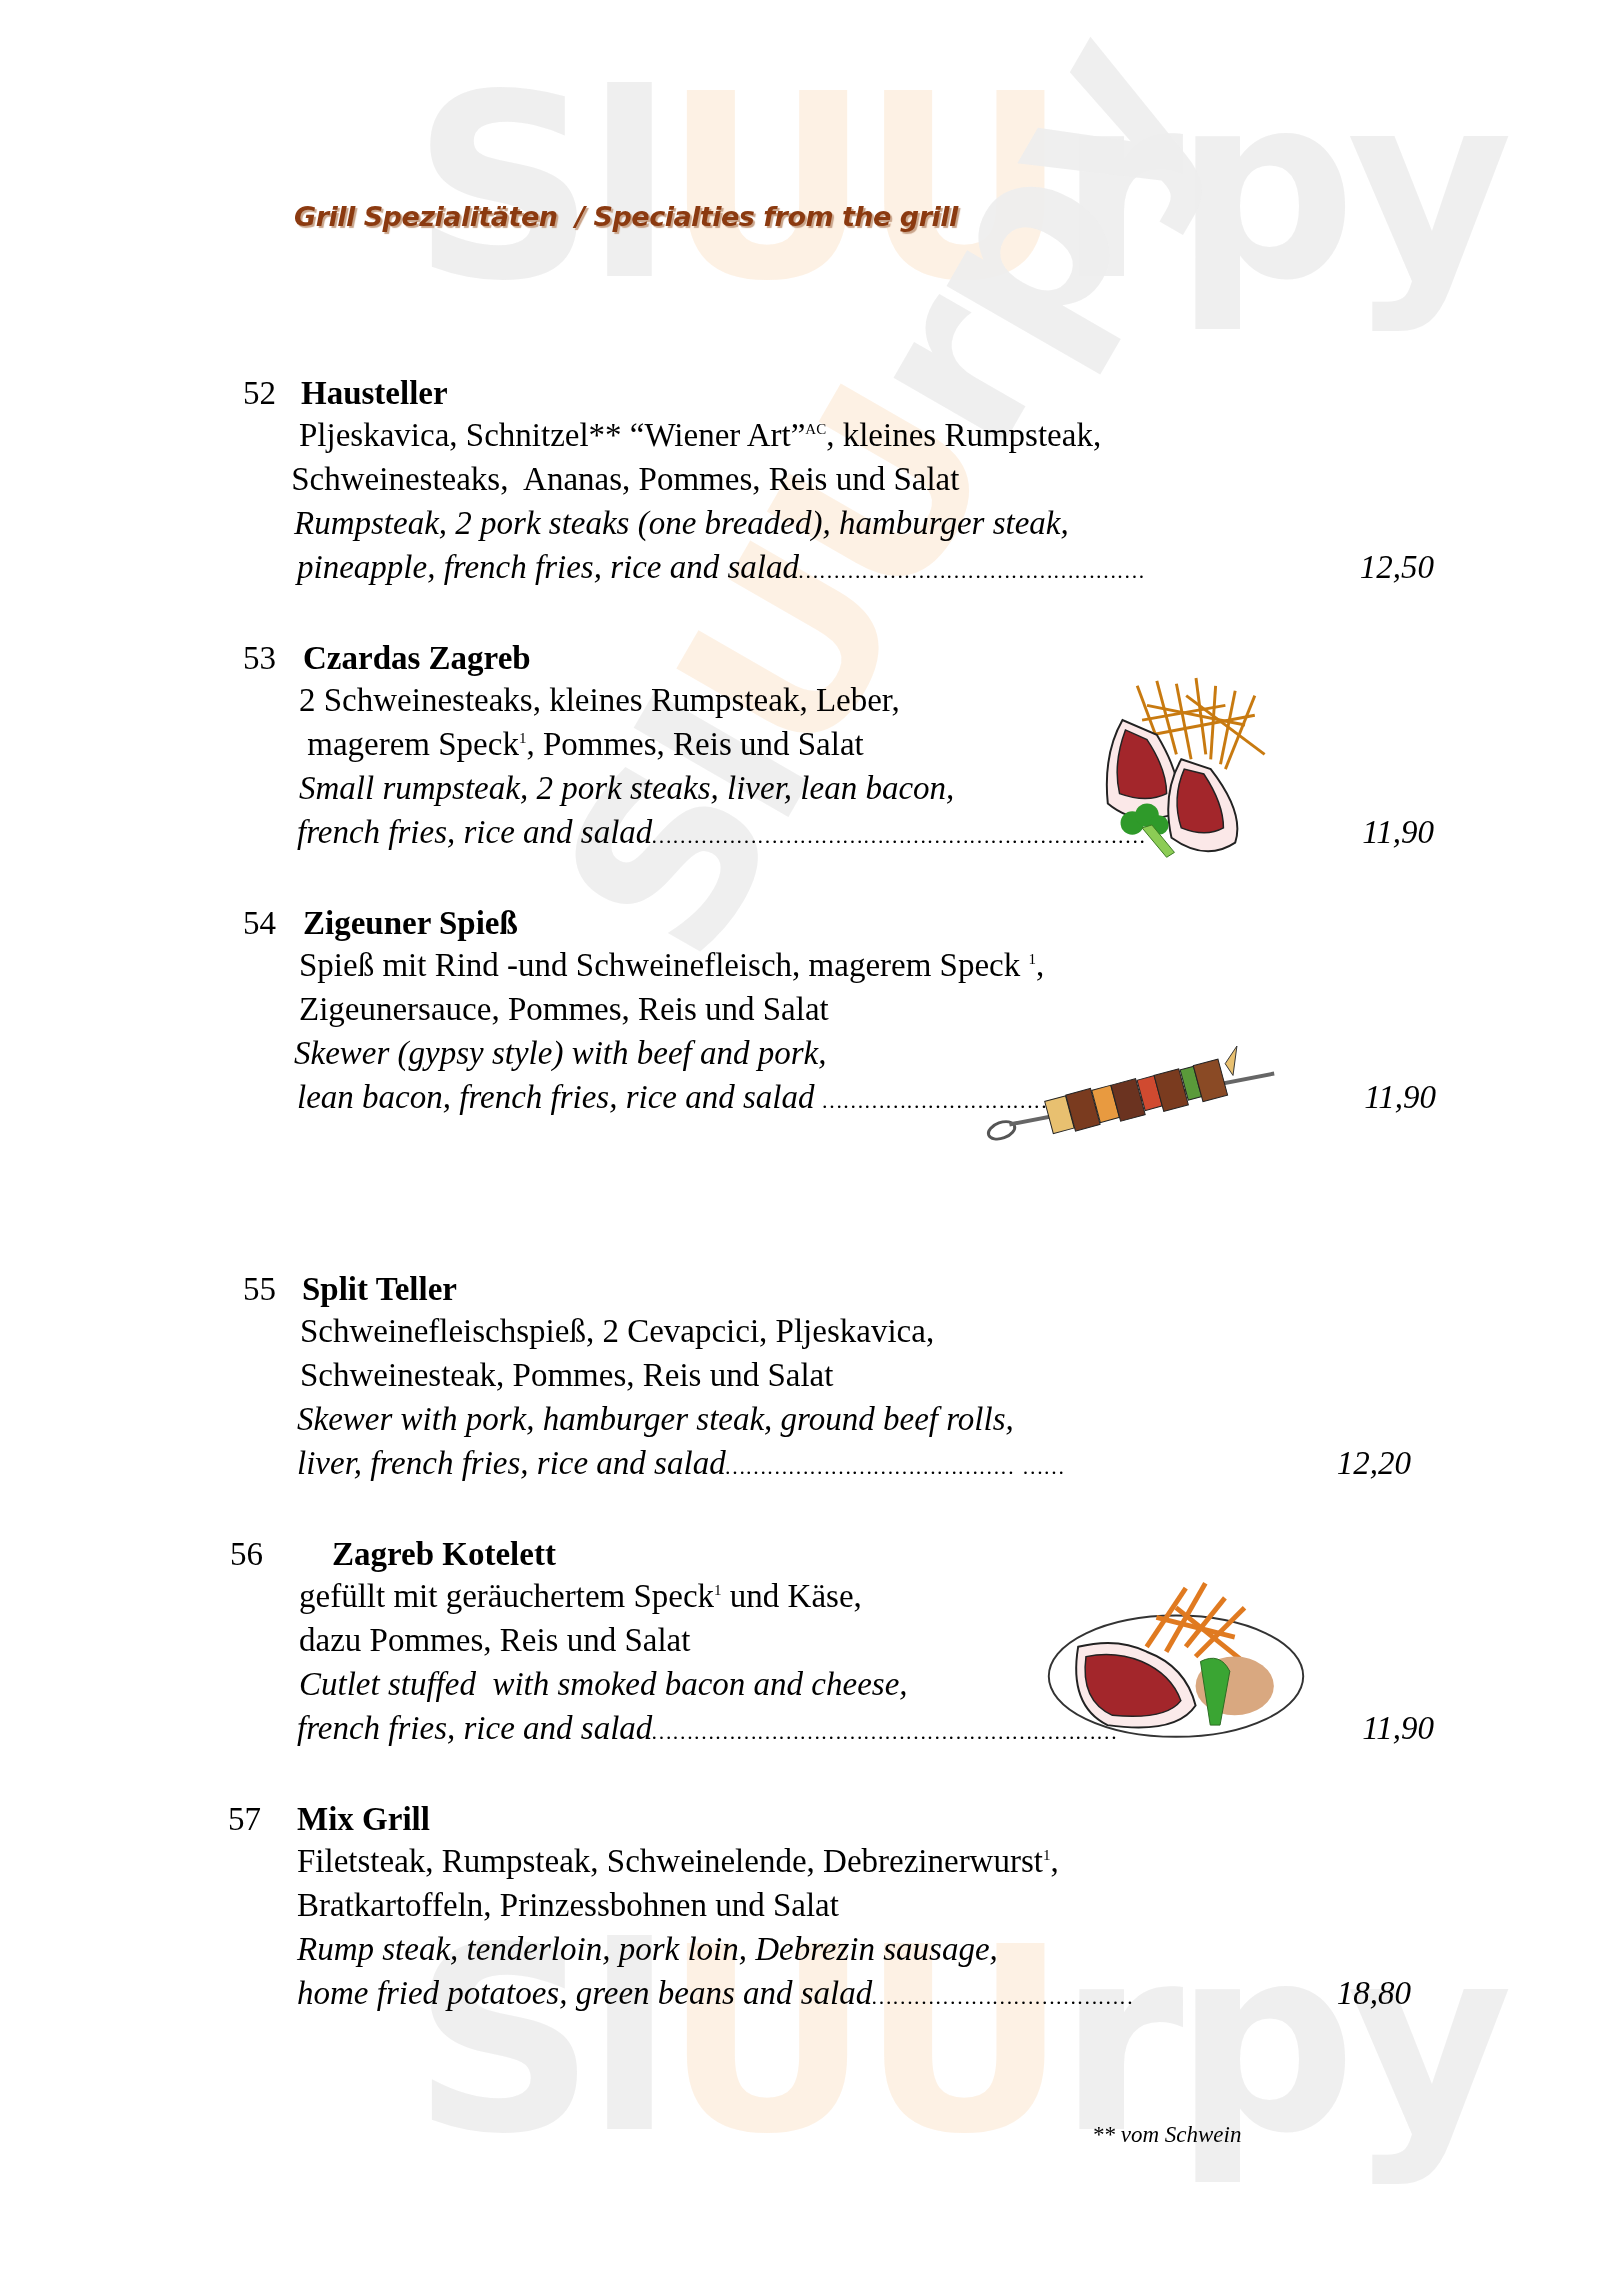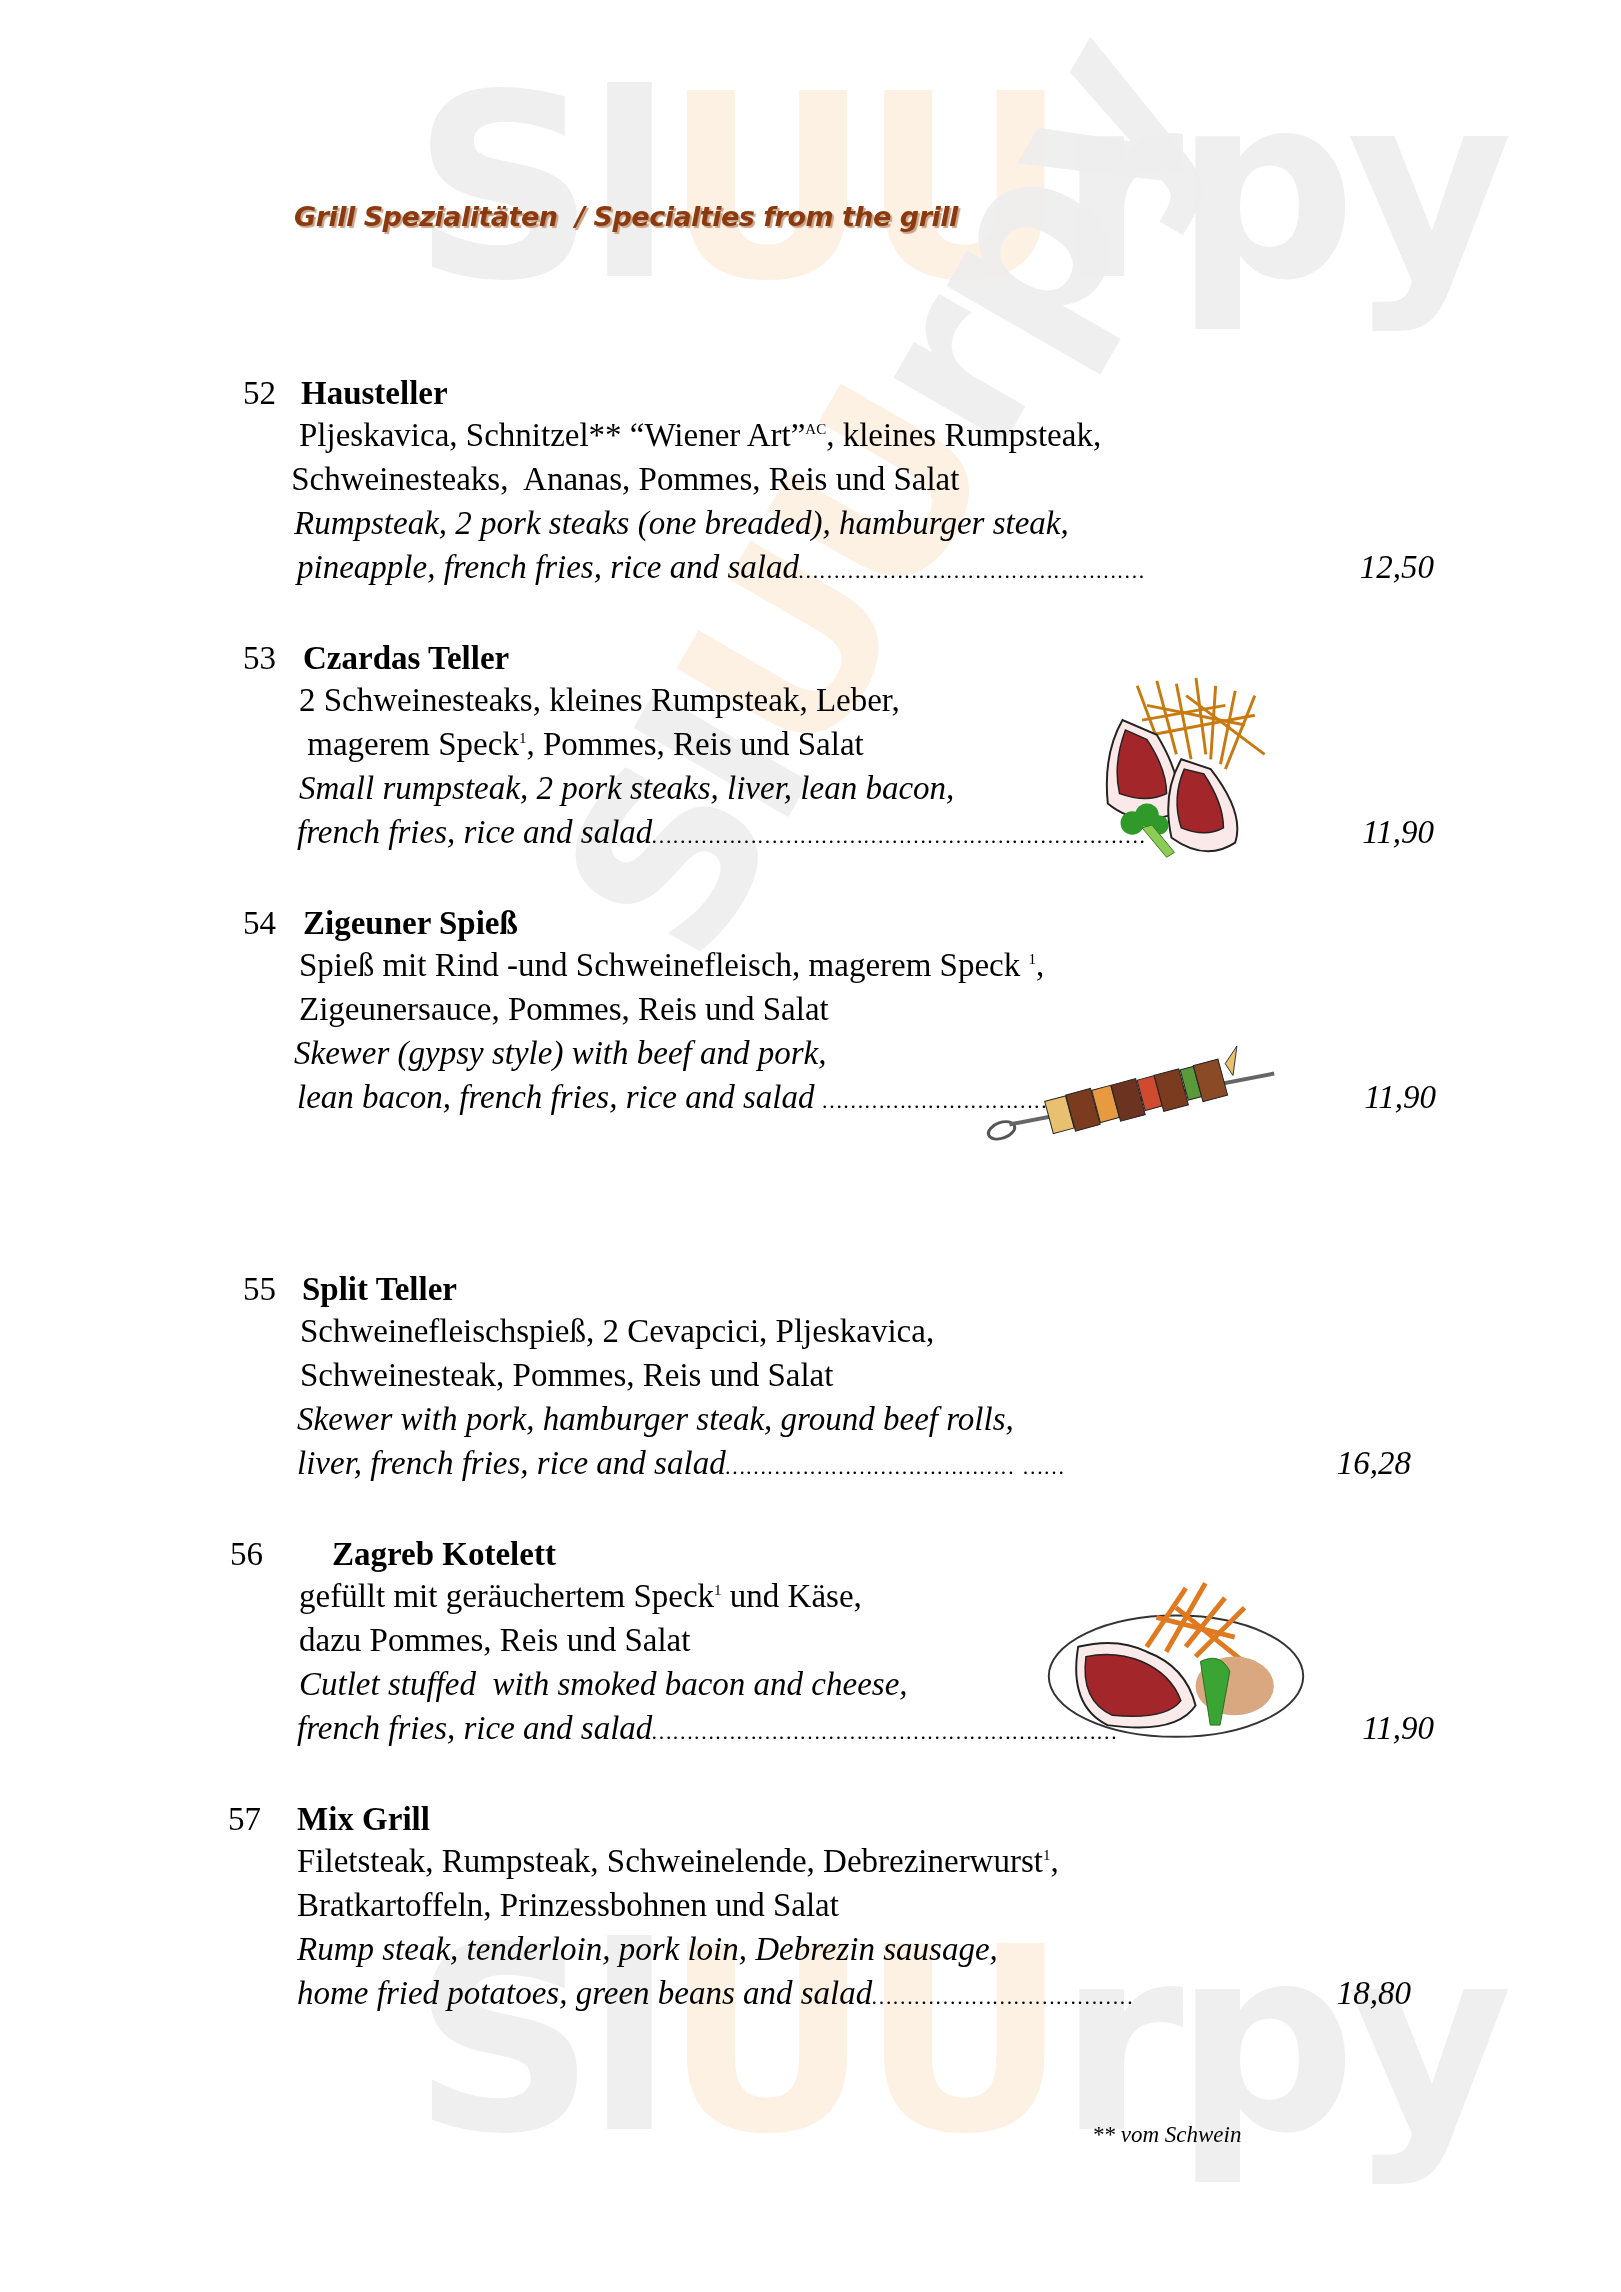--- a/index.html
+++ b/index.html
@@ -40,21 +40,21 @@
   <div class="line it" style="left:294px;top:130px;">Rumpsteak, 2 pork steaks (one breaded), hamburger steak,</div>
   <div class="price-line" style="top:174px;">
     <span class="desc">pineapple, french fries, rice and salad</span>
     <span class="dots">……………………...………………….</span>
     <span class="price">12,50</span>
   </div>
 </div>
 
 <div class="item" style="top:640px;">
   <span class="num">53</span>
-  <span class="name" style="left:303px;">Czardas Teller</span>
+  <span class="name" style="left:303px;">Czardas Zagreb</span>
   <div class="line" style="left:299px;top:42px;">2 Schweinesteaks, kleines Rumpsteak, Leber,</div>
   <div class="line" style="left:299px;top:86px;white-space:pre;"><span> magerem Speck</span><sup>1</sup><span>, Pommes, Reis und Salat</span></div>
   <div class="line it" style="left:299px;top:130px;">Small rumpsteak, 2 pork steaks, liver, lean bacon,</div>
   <div class="price-line" style="top:174px;">
     <span class="desc">french fries, rice and salad</span>
     <span class="dots">…………………………………………………………….</span>
     <span class="price">11,90</span>
   </div>
 </div>
 <svg class="pic" style="left:1098px;top:676px;" width="196" height="196" viewBox="0 0 200 200">
@@ -111,21 +111,21 @@
 
 <div class="item" style="top:1271px;">
   <span class="num">55</span>
   <span class="name" style="left:302px;">Split Teller</span>
   <div class="line" style="left:300px;top:42px;">Schweinefleischspieß, 2 Cevapcici, Pljeskavica,</div>
   <div class="line" style="left:300px;top:86px;">Schweinesteak, Pommes, Reis und Salat</div>
   <div class="line it" style="left:297px;top:130px;">Skewer with pork, hamburger steak, ground beef rolls,</div>
   <div class="price-line" style="top:174px;width:1114px;">
     <span class="desc">liver, french fries, rice and salad</span>
     <span class="dots">………………………………….. ……</span>
-    <span class="price">16,28</span>
+    <span class="price">12,20</span>
   </div>
 </div>
 
 <div class="item" style="top:1536px;">
   <span class="num" style="left:230px;">56</span>
   <span class="name" style="left:300px;margin-left:32px;">Zagreb Kotelett</span>
   <div class="line" style="left:299px;top:42px;"><span>gefüllt mit geräuchertem Speck</span><sup>1</sup><span> und Käse,</span></div>
   <div class="line" style="left:299px;top:86px;">dazu Pommes, Reis und Salat</div>
   <div class="line it" style="left:299px;top:130px;white-space:pre;">Cutlet stuffed  with smoked bacon and cheese,</div>
   <div class="price-line" style="top:174px;">

